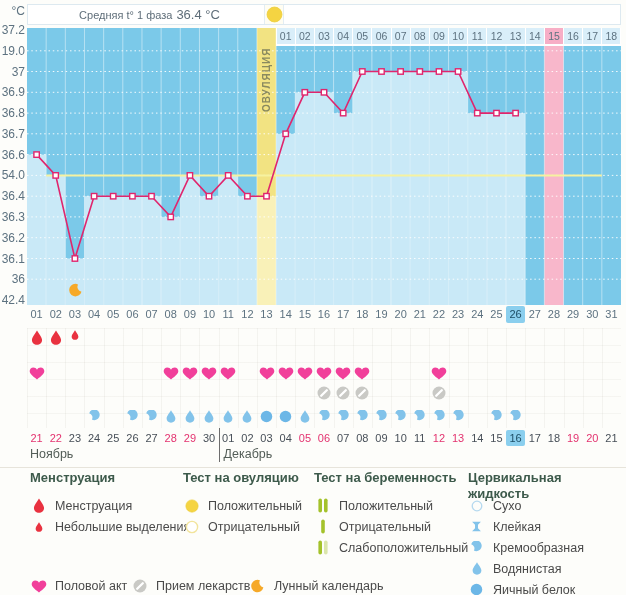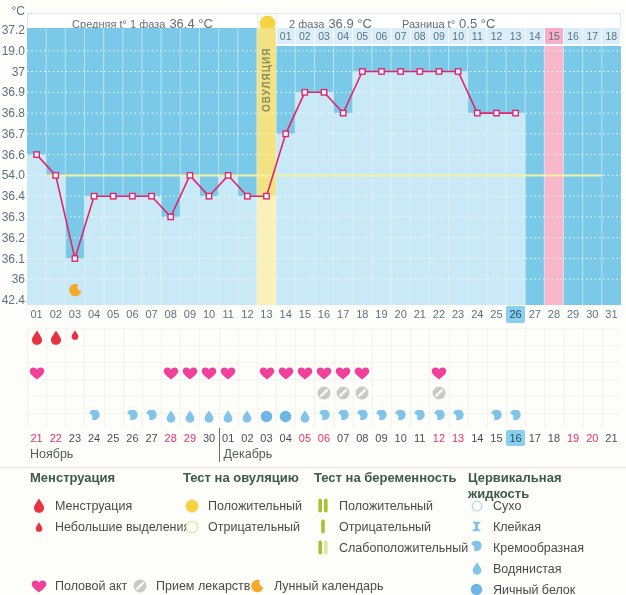--- a/index.html
+++ b/index.html
@@ -1,21 +1,21 @@
 <!DOCTYPE html>
 <html><head>
 <meta charset="utf-8">
 <style>
   html,body{margin:0;padding:0;background:#fdfdfa;}
   .page{position:relative;width:626px;height:595px;background:#fdfdfa;
         font-family:"Liberation Sans",sans-serif;overflow:hidden;}
   .abs{position:absolute;}
   
-  .header-bar{position:absolute;left:27px;top:13px;width:594px;height:21px;display:flex;
-              background:#fff;border:1px solid #dde9f0;box-sizing:border-box;color:#5f6e79;}
+  .header-bar{position:absolute;left:27px;top:4px;width:594px;height:21px;display:flex;
+              background:#fff;border:1px solid #dde9f0;box-sizing:border-box;color:#5f6e79;padding-left:7px;}
   .hsec{display:flex;align-items:center;justify-content:center;box-sizing:border-box;height:100%;}
   .hsec.left{width:229px;}
   .hsec.mid{width:20px;border-left:1px solid #e3edf3;border-right:1px solid #e3edf3;background:#fffdf2;}
   .hsec.right{flex:1;justify-content:flex-start;padding-left:12px;}
   .hlabel{font-size:11px;white-space:pre;}
   .hvalue{font-size:13px;margin-left:4px;white-space:pre;}
   .hgap{margin-left:30px;}
   
   .ylab{position:absolute;left:0;width:25px;text-align:right;font-size:12px;color:#5d7280;height:14px;line-height:14px;}
   .unit{position:absolute;left:0;top:4px;width:25px;text-align:right;font-size:12px;color:#5d7280;}
@@ -55,26 +55,20 @@
   <div class="header-bar">
     <div class="hsec left">
       <span class="hlabel">Средняя t° 1 фаза</span>
       <span class="hvalue">36.4 °C</span>
     </div>
     <div class="hsec mid" id="ovul-cell">
         <svg width="17" height="17" viewBox="0 0 16 16">
           <circle cx="8" cy="8" r="7" fill="#f5d442" stroke="#eccf3e" stroke-width="0.8"></circle>
         </svg>
       </div>
-    <div class="hsec right">
-      <span class="hlabel">2 фаза</span>
-      <span class="hvalue">36.9 °C</span>
-      <span class="hlabel hgap">Разница t°</span>
-      <span class="hvalue">0.5 °C</span>
-    </div>
   </div>
 
   <div id="y-axis">
       <div class="ylab" style="top:23.0px">37.2</div>
       <div class="ylab" style="top:43.8px">19.0</div>
       <div class="ylab" style="top:64.5px">37</div>
       <div class="ylab" style="top:85.3px">36.9</div>
       <div class="ylab" style="top:106.1px">36.8</div>
       <div class="ylab" style="top:126.8px">36.7</div>
       <div class="ylab" style="top:147.6px">36.6</div>

